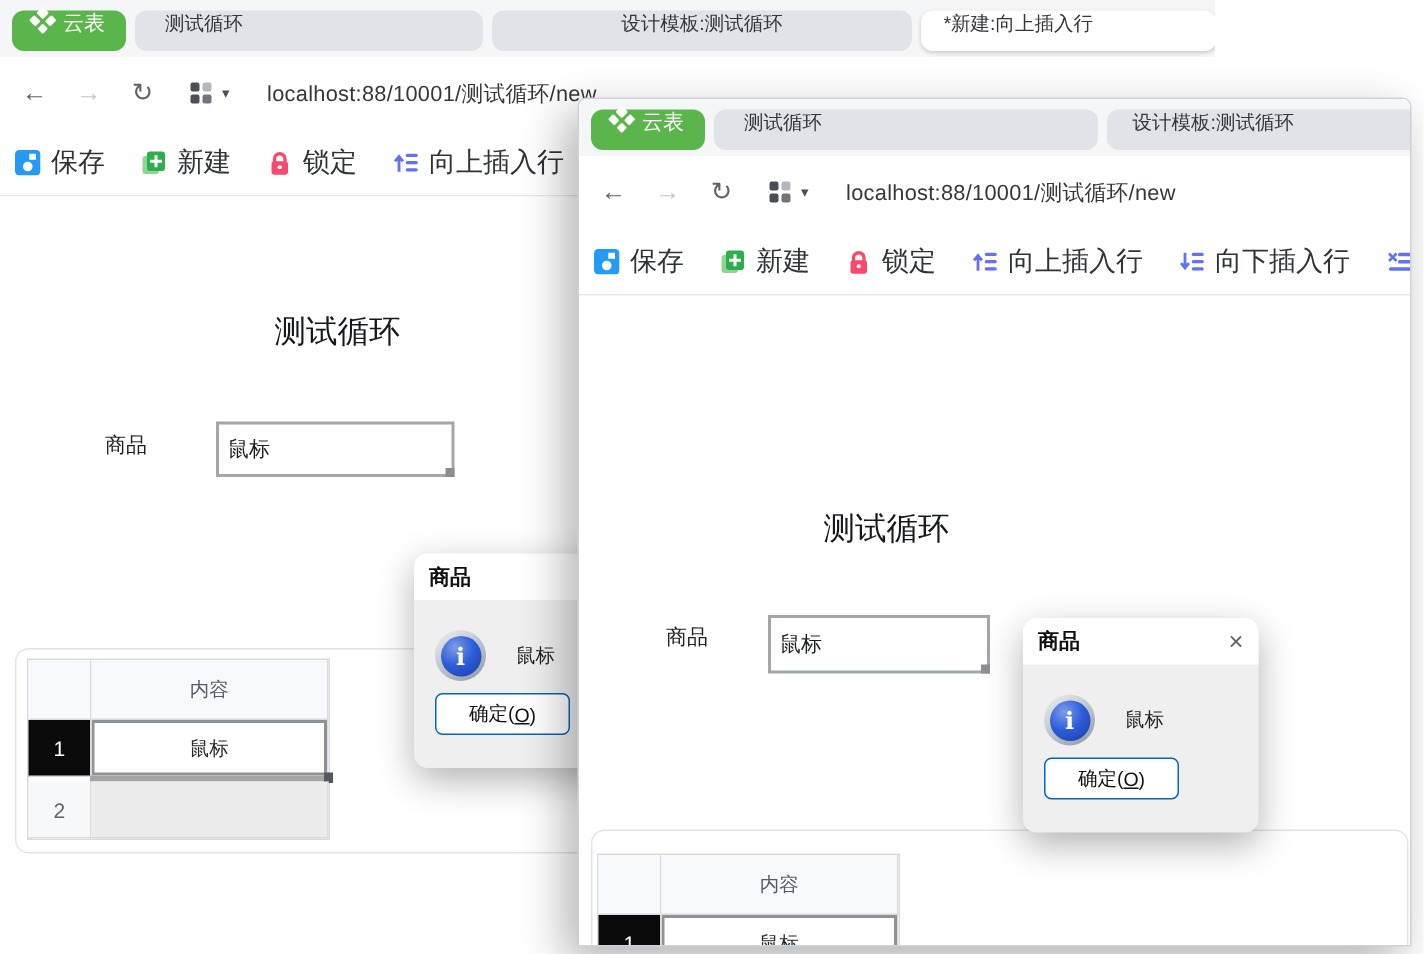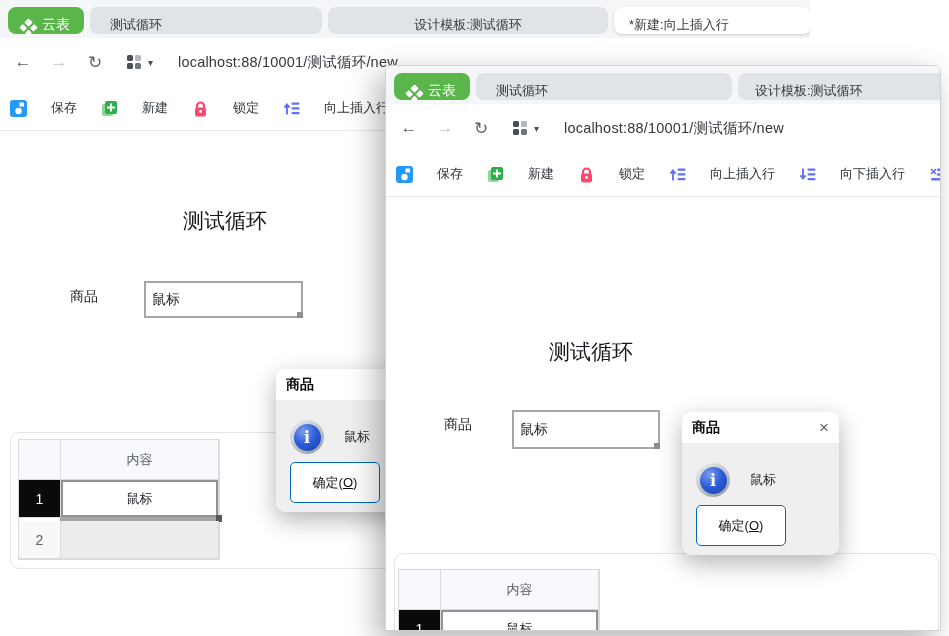--- a/index.html
+++ b/index.html
@@ -10,21 +10,21 @@
   
   .window { position:absolute; background:#fff; overflow:hidden; }
   .back-win { left:0; top:0; width:810px; height:636px; z-index:1; }
   .front-win { left:385px; top:65px; width:556px; height:566px; z-index:2;
     border:1px solid #cfd2d6; border-radius:6px 6px 0 0;
     box-shadow:-8px 10px 30px rgba(0,0,0,.30); }
 
   .tabstrip { height:38px; background:#f5f6f8; display:flex; align-items:flex-end;
     gap:6px; padding:0 0 4px 8px; }
   .tab { height:27px; border-radius:8px; background:#e0e3e8; color:#33373c;
-    font-size:13px; display:flex; align-items:flex-end; padding:0 12px 0 20px; flex:none; }
+    font-size:13px; display:flex; align-items:flex-start; padding:0 12px 0 20px; flex:none; }
   .tab.logo-tab { width:76px; background:#5ab64a; color:#fff; font-size:14px;
     justify-content:center; padding:0; gap:7px; }
   .tab.active { background:#fff; box-shadow:0 1px 3px rgba(0,0,0,.18); padding-left:15px; }
   .tab.centered { justify-content:center; padding-left:12px; }
   .bw-t1 { width:232px; } .bw-t2 { width:280px; } .bw-t3 { width:197px; }
   .fw-t1 { width:256px; } .fw-t2 { width:280px; }
 
   .logo-icon { width:13px; height:13px; transform:rotate(45deg); display:grid;
     grid-template-columns:1fr 1fr; grid-template-rows:1fr 1fr; gap:2px; flex:none; }
   .logo-icon span { background:#fff; border-radius:1px; }
@@ -36,21 +36,21 @@
   .nav-ic.disabled { color:#c3c6cb; }
   .apps-wrap { display:flex; align-items:center; margin:0 0 0 6px; }
   .apps-grid { display:grid; grid-template-columns:6px 6px; grid-template-rows:6px 6px; gap:2px; }
   .apps-grid i { border-radius:1.5px; background:#4a4f55; }
   .apps-grid i.lt2 { background:#b4b8bd; } .apps-grid i.lt4 { background:#70757c; }
   .apps-caret { font-size:10px; color:#4a4f55; margin-left:7px; }
   .url-text { margin-left:25px; font-size:14.5px; color:#33373c; letter-spacing:.2px; }
 
   .toolbar { height:45px; display:flex; align-items:center; gap:24px;
     padding-left:10px; border-bottom:1px solid #e6e8ea; background:#fff; }
-  .tb-item { display:flex; align-items:center; gap:24px; font-size:13px; color:#2e3338;
+  .tb-item { display:flex; align-items:center; gap:7px; font-size:18px; color:#2e3338;
     flex:none; cursor:default; }
   .tb-extra { width:17px; height:17px; border-radius:50%; background:#2aa3f5; flex:none; }
 
   
   .content { position:absolute; left:0; right:0; bottom:0; background:#fff; }
   .back-win .content { top:131px; }
   .front-win .content { top:193px; }
   .sheet-title { position:absolute; text-align:center; font-size:21px; color:#15181c; }
   .field-label { position:absolute; font-size:14px; color:#1c1f23; }
   .field-wrap { position:absolute; border:2px solid #a3a7ac; background:#fff; }
@@ -87,21 +87,21 @@
   .dlg-title b { font-size:14px; color:#0c0e10; }
   .dlg-close { font-size:17px; color:#5f6368; cursor:default; line-height:1; }
   .info-icon { position:absolute; left:14px; top:51px; width:34px; height:34px;
     border-radius:50%; background:linear-gradient(145deg,#eef1f4,#8d98a5);
     display:flex; align-items:center; justify-content:center; }
   .info-icon i { width:27px; height:27px; border-radius:50%;
     background:radial-gradient(circle at 35% 28%, #7e9cea 0%, #2c5cda 48%, #1b3e9d 100%);
     color:#fff; font-family:"DejaVu Serif",serif; font-weight:bold; font-style:normal;
     font-size:16px; display:flex; align-items:center; justify-content:center; }
   .dlg-msg { position:absolute; left:68px; top:59px; font-size:13px; color:#1c1f23; }
-  .dlg-btn { position:absolute; left:14px; top:93px; width:90px; height:41px;
+  .dlg-btn { position:absolute; left:14px; top:93px; width:90px; height:28px;
     background:#fff; border:1.5px solid #0067c0; border-radius:5px;
     display:flex; align-items:center; justify-content:center; font-size:13px; color:#111; }
 
   svg { display:block; flex:none; }
 </style>
 </head>
 <body>
 
 <div id="stage">
 

